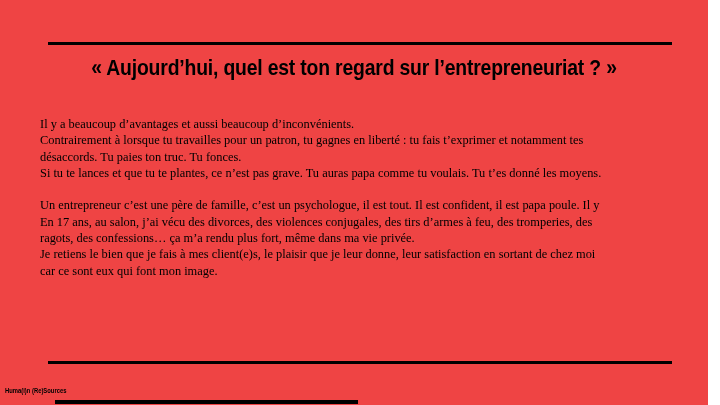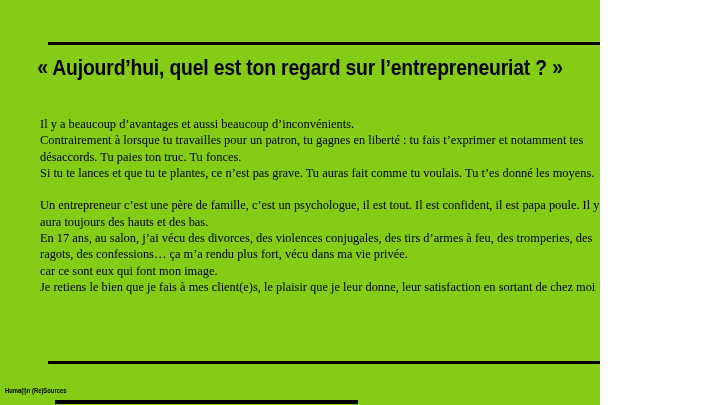--- a/index.html
+++ b/index.html
@@ -1,20 +1,20 @@
 <!DOCTYPE html>
 <html><head>
 <meta charset="utf-8">
 <style>
   html, body { margin: 0; padding: 0; background: #ffffff; }
   .slide {
     position: relative;
-    width: 600px;
+    width: 708px;
     height: 405px;
-    background: #84cc16;
+    background: #ef4444;
     overflow: hidden;
     font-family: "Liberation Serif", serif;
     color: #000000;
   }
   .rule {
     position: absolute;
     left: 48px;
     width: 624px;
     background: #000000;
   }
@@ -75,29 +75,28 @@
 
   <div class="rule rule-top"></div>
 
   <div class="title">« Aujourd’hui, quel est ton regard sur l’entrepreneuriat ? »</div>
 
   <div class="body-text">
     <div class="para">
       <div class="tl">Il y a beaucoup d’avantages et aussi beaucoup d’inconvénients.</div>
       <div class="tl">Contrairement à lorsque tu travailles pour un patron, tu gagnes en liberté : tu fais t’exprimer et notamment tes</div>
       <div class="tl">désaccords. Tu paies ton truc. Tu fonces.</div>
-      <div class="tl">Si tu te lances et que tu te plantes, ce n’est pas grave. Tu auras fait comme tu voulais. Tu t’es donné les moyens.</div>
+      <div class="tl">Si tu te lances et que tu te plantes, ce n’est pas grave. Tu auras papa comme tu voulais. Tu t’es donné les moyens.</div>
     </div>
     <div class="para">
       <div class="tl">Un entrepreneur c’est une père de famille, c’est un psychologue, il est tout. Il est confident, il est papa poule. Il y</div>
-      <div class="tl">aura toujours des hauts et des bas.</div>
       <div class="tl">En 17 ans, au salon, j’ai vécu des divorces, des violences conjugales, des tirs d’armes à feu, des tromperies, des</div>
-      <div class="tl">ragots, des confessions… ça m’a rendu plus fort, vécu dans ma vie privée.</div>
+      <div class="tl">ragots, des confessions… ça m’a rendu plus fort, même dans ma vie privée.</div>
+      <div class="tl">Je retiens le bien que je fais à mes client(e)s, le plaisir que je leur donne, leur satisfaction en sortant de chez moi</div>
       <div class="tl">car ce sont eux qui font mon image.</div>
-      <div class="tl">Je retiens le bien que je fais à mes client(e)s, le plaisir que je leur donne, leur satisfaction en sortant de chez moi</div>
     </div>
   </div>
 
   <div class="rule rule-bottom"></div>
 
   <div class="footer-brand">Huma(i)n (Re)Sources</div>
 
   <div class="progress-bar"></div>
 
 </div>

